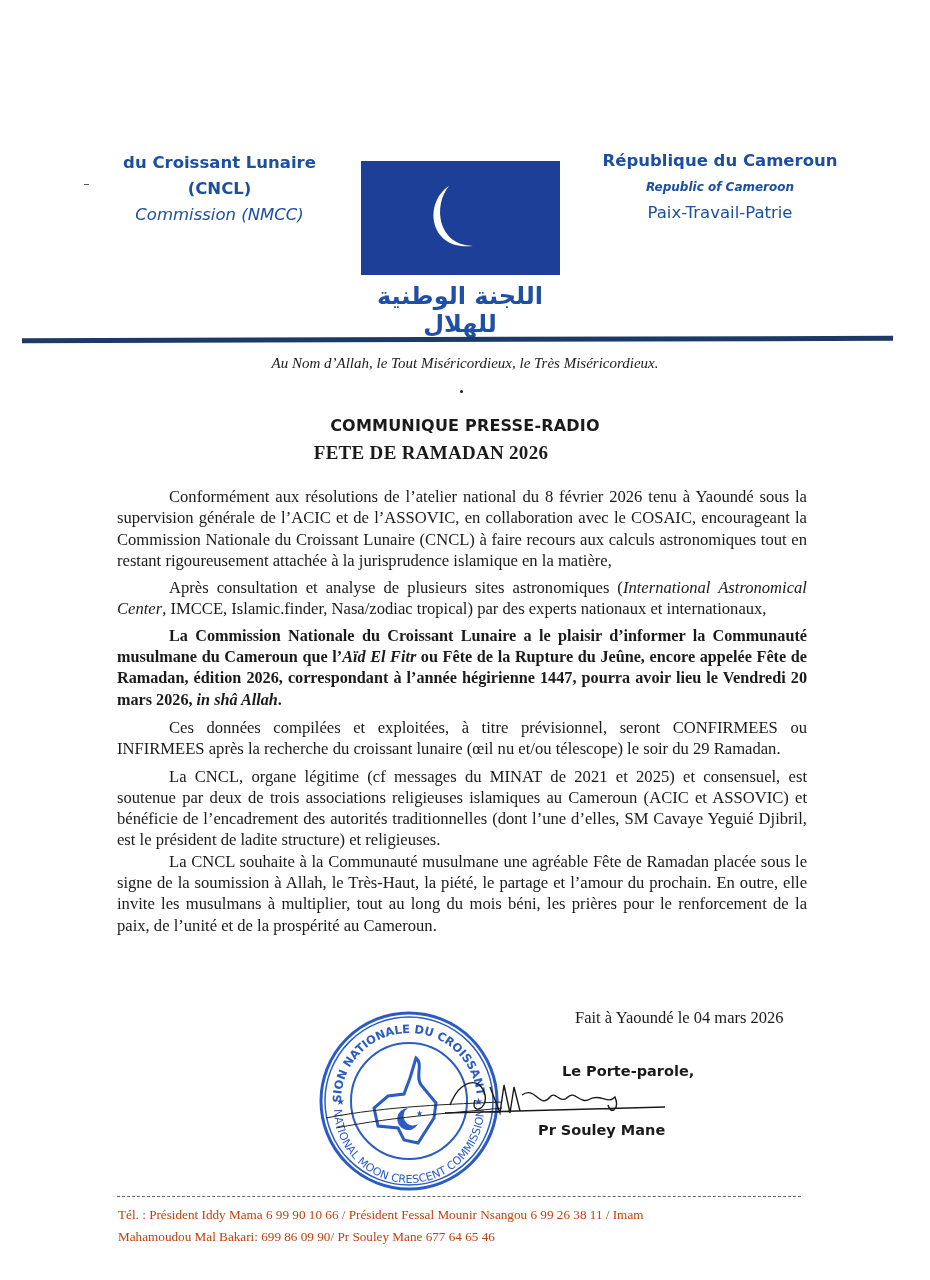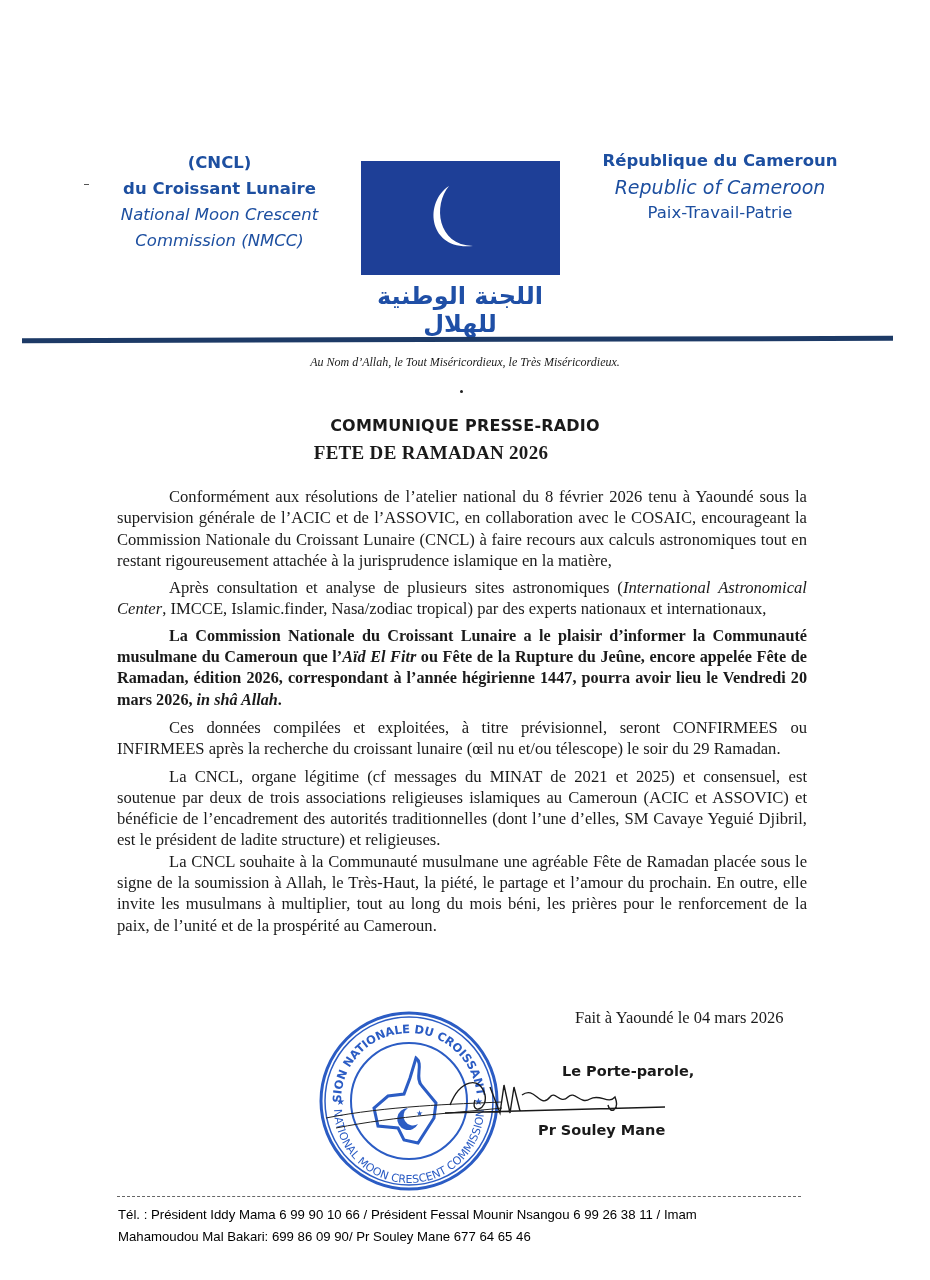--- a/index.html
+++ b/index.html
@@ -8,62 +8,61 @@
 
   
   .hdr-left { left: 82px; top: 150px; width: 275px; text-align: center; color: #1d4fa0; }
   .hdr-left .b { font-family: "DejaVu Sans", sans-serif; font-weight: bold; font-size: 16.5px; line-height: 26px; }
   .hdr-left .i { font-family: "DejaVu Sans", sans-serif; font-style: italic; font-size: 16.5px; line-height: 26px; }
   .dash-mark { left: 84px; top: 184px; width: 5px; height: 1px; background: #555; }
 
   
   .hdr-right { left: 585px; top: 148px; width: 270px; text-align: center; color: #1d4fa0; }
   .hdr-right .b { font-family: "DejaVu Sans", sans-serif; font-weight: bold; font-size: 16.5px; line-height: 26px; }
-  .hdr-right .bi { font-family: "DejaVu Sans", sans-serif; font-weight: normal; font-style: italic; font-size: 19px; line-height: 26px; }
+  .hdr-right .bi { font-family: "DejaVu Sans", sans-serif; font-weight: bold; font-style: italic; font-size: 12px; line-height: 26px; }
   .hdr-right .r { font-family: "DejaVu Sans", sans-serif; font-size: 16.5px; line-height: 26px; }
   .hdr-right .i { font-family: "DejaVu Sans", sans-serif; font-style: italic; font-size: 16.5px; line-height: 26px; }
 
   
   .flag { left: 361px; top: 161px; width: 199px; height: 114px; background: #1e3f97; }
   .flag svg { position: absolute; left: 0; top: 0; }
   .arabic { left: 350px; top: 282px; width: 220px; text-align: center; color: #1f4fa6; font-family: "DejaVu Sans", sans-serif; font-weight: bold; font-size: 24px; direction: rtl; }
 
   
   .rule { left: 22px; top: 337px; width: 871px; height: 5px; background: #1d3a66; transform: rotate(-0.15deg); }
 
-  .bismillah { left: 0; width: 930px; top: 355px; text-align: center; font-style: italic; font-size: 12px; }
+  .bismillah { left: 0; width: 930px; top: 355px; text-align: center; font-style: italic; font-size: 15px; }
   .dot { left: 460px; top: 390px; width: 3px; height: 3px; background: #222; border-radius: 50%; }
   .communique { left: 0; width: 930px; top: 416px; text-align: center; font-family: "DejaVu Sans", sans-serif; font-weight: bold; font-size: 16px; letter-spacing: 0.2px; }
   .fete-title { left: 0; width: 862px; top: 442px; text-align: center; font-weight: bold; font-size: 19px; letter-spacing: 0.3px; }
 
   .body-text { left: 117px; width: 690px; top: 486px; font-size: 16.6px; line-height: 21.3px; text-align: justify; }
   .body-text p { margin: 0; text-indent: 52px; }
   .body-text p.bold { font-weight: bold; font-size: 16.2px; }
   .body-text p.gap { margin-top: 6px; }
   .body-text .it { font-style: italic; }
 
   .fait { left: 575px; top: 1008px; font-size: 16.5px; }
 
   .stamp { left: 316px; top: 1008px; width: 186px; height: 186px; }
 
   .sign-title { left: 522px; top: 1063px; font-family: "DejaVu Sans", sans-serif; font-weight: bold; font-size: 14.5px; margin-left: 40px; }
   .sign-name { left: 538px; top: 1122px; font-family: "DejaVu Sans", sans-serif; font-weight: bold; font-size: 14.5px; }
   .signature { left: 440px; top: 1075px; width: 230px; height: 50px; }
 
   .dashed { left: 117px; top: 1196px; width: 684px; height: 0; border-top: 1px dashed #666; }
-  .footer { left: 118px; top: 1204px; width: 700px; font-family: Liberation Sans, sans-serif; font-size: 13.2px; line-height: 22px; color: #000000; }
+  .footer { left: 118px; top: 1204px; width: 700px; font-family: Liberation Serif, serif; font-size: 13.2px; line-height: 22px; color: #c2410c; }
 </style>
 </head>
 <body>
 
 <div class="abs dash-mark"></div>
 <div class="abs hdr-left">
+  <div class="b">du Croissant Lunaire</div>
   <div class="b">(CNCL)</div>
-  <div class="b">du Croissant Lunaire</div>
-  <div class="i">National Moon Crescent</div>
   <div class="i">Commission (NMCC)</div>
 </div>
 
 <div class="abs flag">
   <svg width="199" height="114" viewBox="0 0 199 114">
     <path d="M88 25 C 62 42, 68 90, 112 85 C 76 84, 72 44, 88 25 Z" fill="#ffffff"></path>
   </svg>
 </div>
 <div class="abs arabic">اللجنة الوطنية للهلال</div>
 

